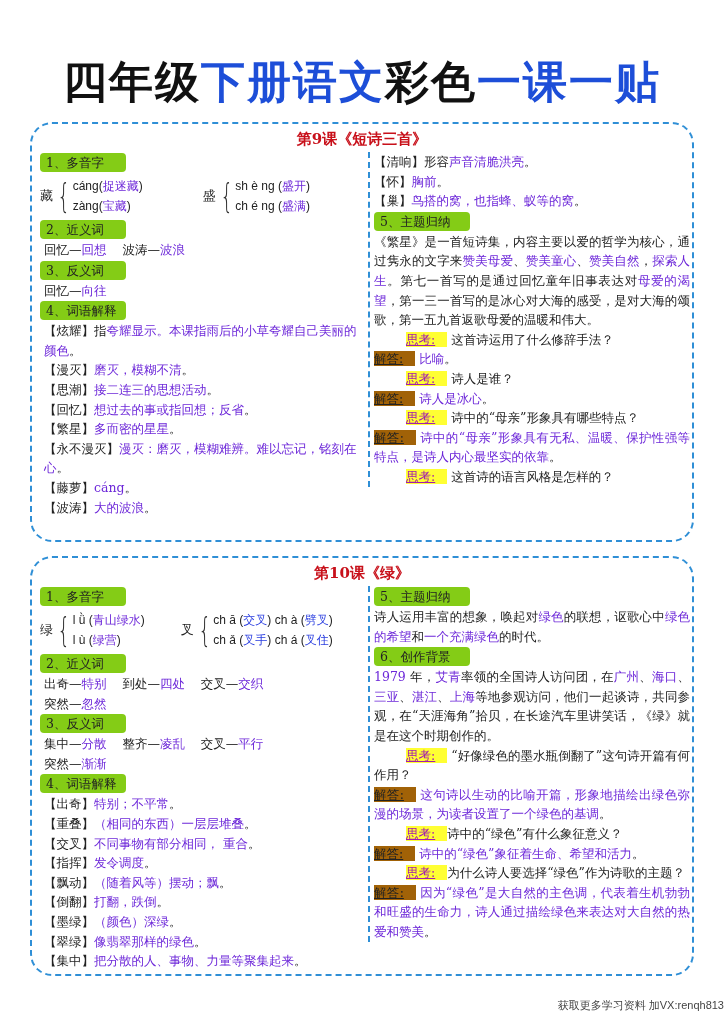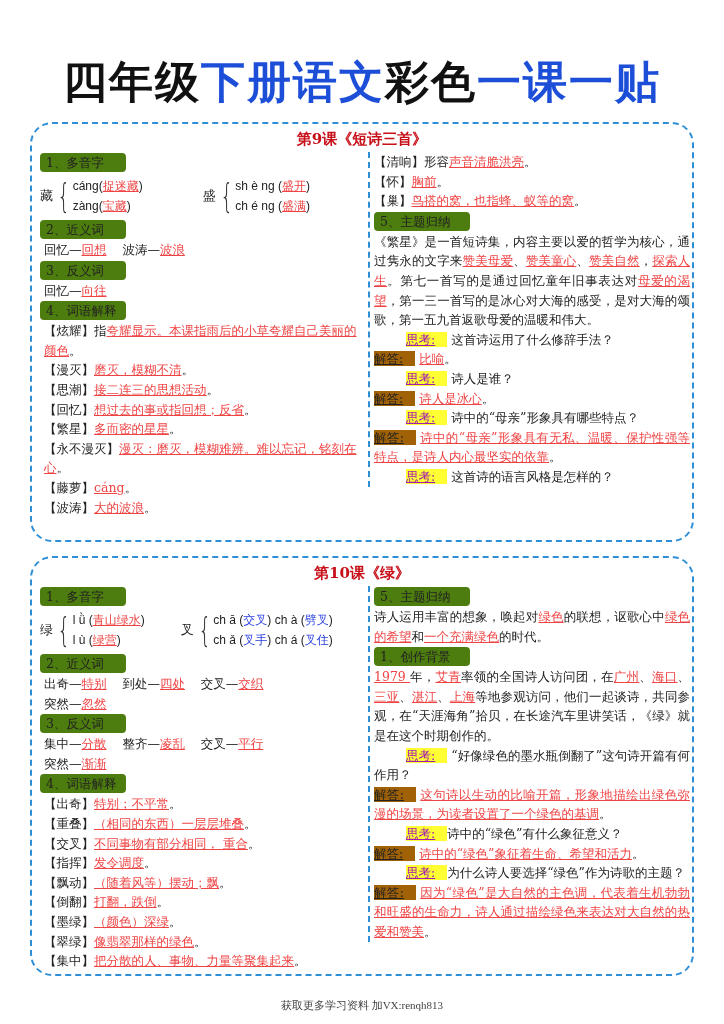--- a/index.html
+++ b/index.html
@@ -11,36 +11,36 @@
   .title .red { color: #1d4ed8; }
   .card { position: absolute; left: 30px; width: 664px; border: 2px dashed #2f8fd6;
           border-radius: 22px; box-sizing: border-box; }
   .card1 { top: 122px; height: 420px; }
   .card2 { top: 556px; height: 420px; }
   .card-title { position: absolute; top: 4px; left: 0; width: 100%; text-align: center;
                 color: #c8101a; font-weight: bold; font-size: 15px; line-height: 22px; }
   .col { position: absolute; top: 28px; font-size: 12.5px; line-height: 19.6px; }
   .col-left { left: 8px; width: 320px; }
   .col-right { left: 336px; width: 322px; border-left: 2px dashed #2f8fd6; padding-left: 4px; box-sizing: border-box; }
-  .sec { display: inline-block; background: #4d7c0f; border-radius: 4px; padding: 0 8px 0 6px;
+  .sec { display: inline-block; background: #84cc16; border-radius: 4px; padding: 0 8px 0 6px;
          font-size: 12.5px; line-height: 19px; margin: 1px 0; color: #222; width: 72px; }
   .col-right .sec { width: 82px; }
-  .blue { color: #ef4444; text-decoration: underline; }
+  .blue { color: #6d28d9; }
   .blue-plain { color: #2a3ee0; margin-top: 23px; }
   .row { display: block; }
   .indent { padding-left: 4px; }
   .poly { display: flex; align-items: center; height: 42px; margin: 2px 0; }
   .poly .ch { font-size: 13px; margin-right: 2px; }
   .poly .brace { font-size: 34px; line-height: 34px; font-family: "DejaVu Sans", sans-serif; font-weight: 200; color: #333; transform: scaleX(0.6); margin: 0 -2px; }
   .poly .lines { display: flex; flex-direction: column; font-family: "Liberation Sans", sans-serif; font-size: 12px; line-height: 20px; }
   .poly-gap { width: 48px; }
   .tag-think { background: #ffff33; color: #a21caf; text-decoration: underline; padding-right: 12px; margin-left: 32px; }
   .tag-answer { background: #a16207; color: #222; text-decoration: underline; padding-right: 12px; }
-  .footer { position: absolute; top: 998px; left: 0; width: 724px; text-align: center;
-            font-size: 11px; color: #444; font-family: Liberation Serif, serif; }
+  .footer { position: absolute; top: 998px; left: 0; width: 724px; text-align: right;
+            font-size: 11px; color: #444; font-family: Liberation Sans, sans-serif; }
   p.para { margin: 0; text-align: justify; }
 </style>
 </head>
 <body>
 
 <div class="title">
   <span class="black">四年级</span><span class="red">下册语文</span><span class="black">彩色</span><span class="red">一课一贴</span>
 </div>
 
 <div class="card card1">
@@ -164,21 +164,21 @@
       <div class="row indent"><span>【集中】</span><span class="blue">把分散的人、事物、力量等聚集起来</span><span>。</span></div>
     </div>
   </div>
 
   <div class="col col-right">
     <div class="sec">5、主题归纳</div>
     <p class="para">
       <span>诗人运用丰富的想象，唤起对</span><span class="blue">绿色</span><span>的联想，讴歌心中</span><span class="blue">绿色的希望</span><span>和</span><span class="blue">一个充满绿色</span><span>的时代。</span>
     </p>
 
-    <div class="sec">1、创作背景</div>
+    <div class="sec">6、创作背景</div>
     <p class="para">
       <span class="blue">1979 </span><span>年，</span><span class="blue">艾青</span><span>率领的全国诗人访问团，在</span><span class="blue">广州</span><span>、</span><span class="blue">海口</span><span>、</span><span class="blue">三亚</span><span>、</span><span class="blue">湛江</span><span>、</span><span class="blue">上海</span><span>等地参观访问，他们一起谈诗，共同参观，在“天涯海角”拾贝，在长途汽车里讲笑话，《绿》就是在这个时期创作的。</span>
     </p>
 
     <div>
       <p class="para"><span class="tag-think">思考:</span>&nbsp;<span>“好像绿色的墨水瓶倒翻了”这句诗开篇有何作用？</span></p>
       <p class="para"><span class="tag-answer">解答:</span>&nbsp;<span class="blue">这句诗以生动的比喻开篇，形象地描绘出绿色弥漫的场景，为读者设置了一个绿色的基调</span><span>。</span></p>
       <p class="para"><span class="tag-think">思考:</span><span>诗中的“绿色”有什么象征意义？</span></p>
       <p class="para"><span class="tag-answer">解答:</span>&nbsp;<span class="blue">诗中的“绿色”象征着生命、希望和活力</span><span>。</span></p>
       <p class="para"><span class="tag-think">思考:</span><span>为什么诗人要选择“绿色”作为诗歌的主题？</span></p>

